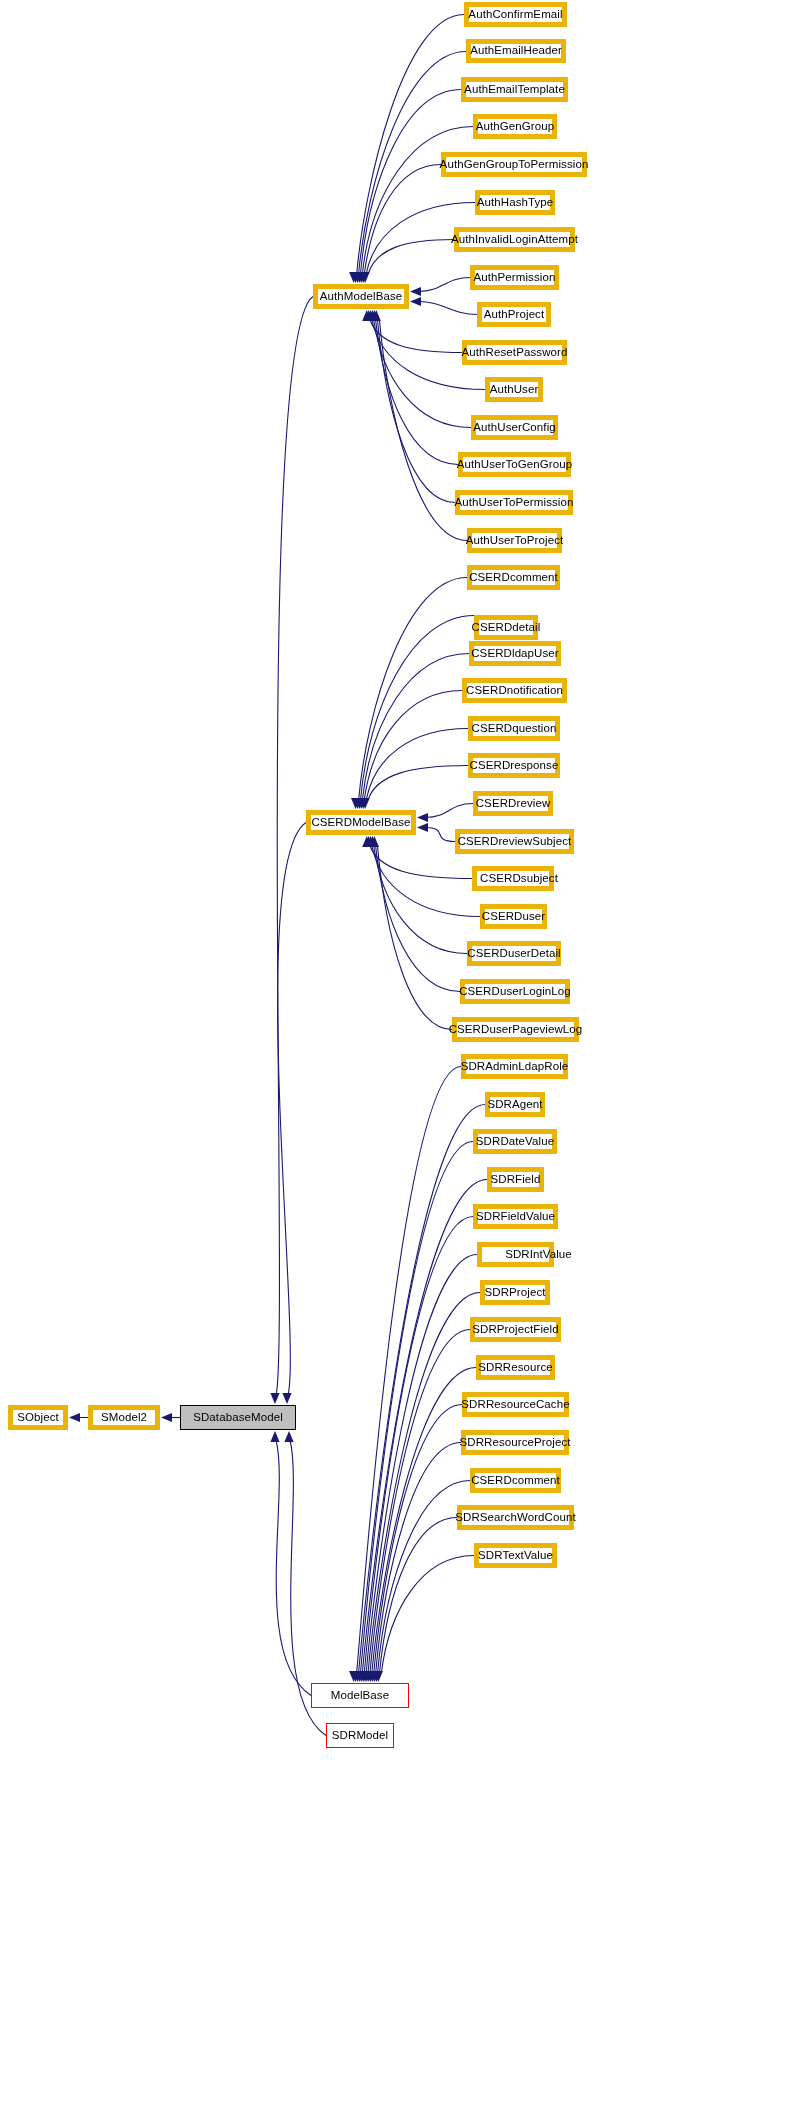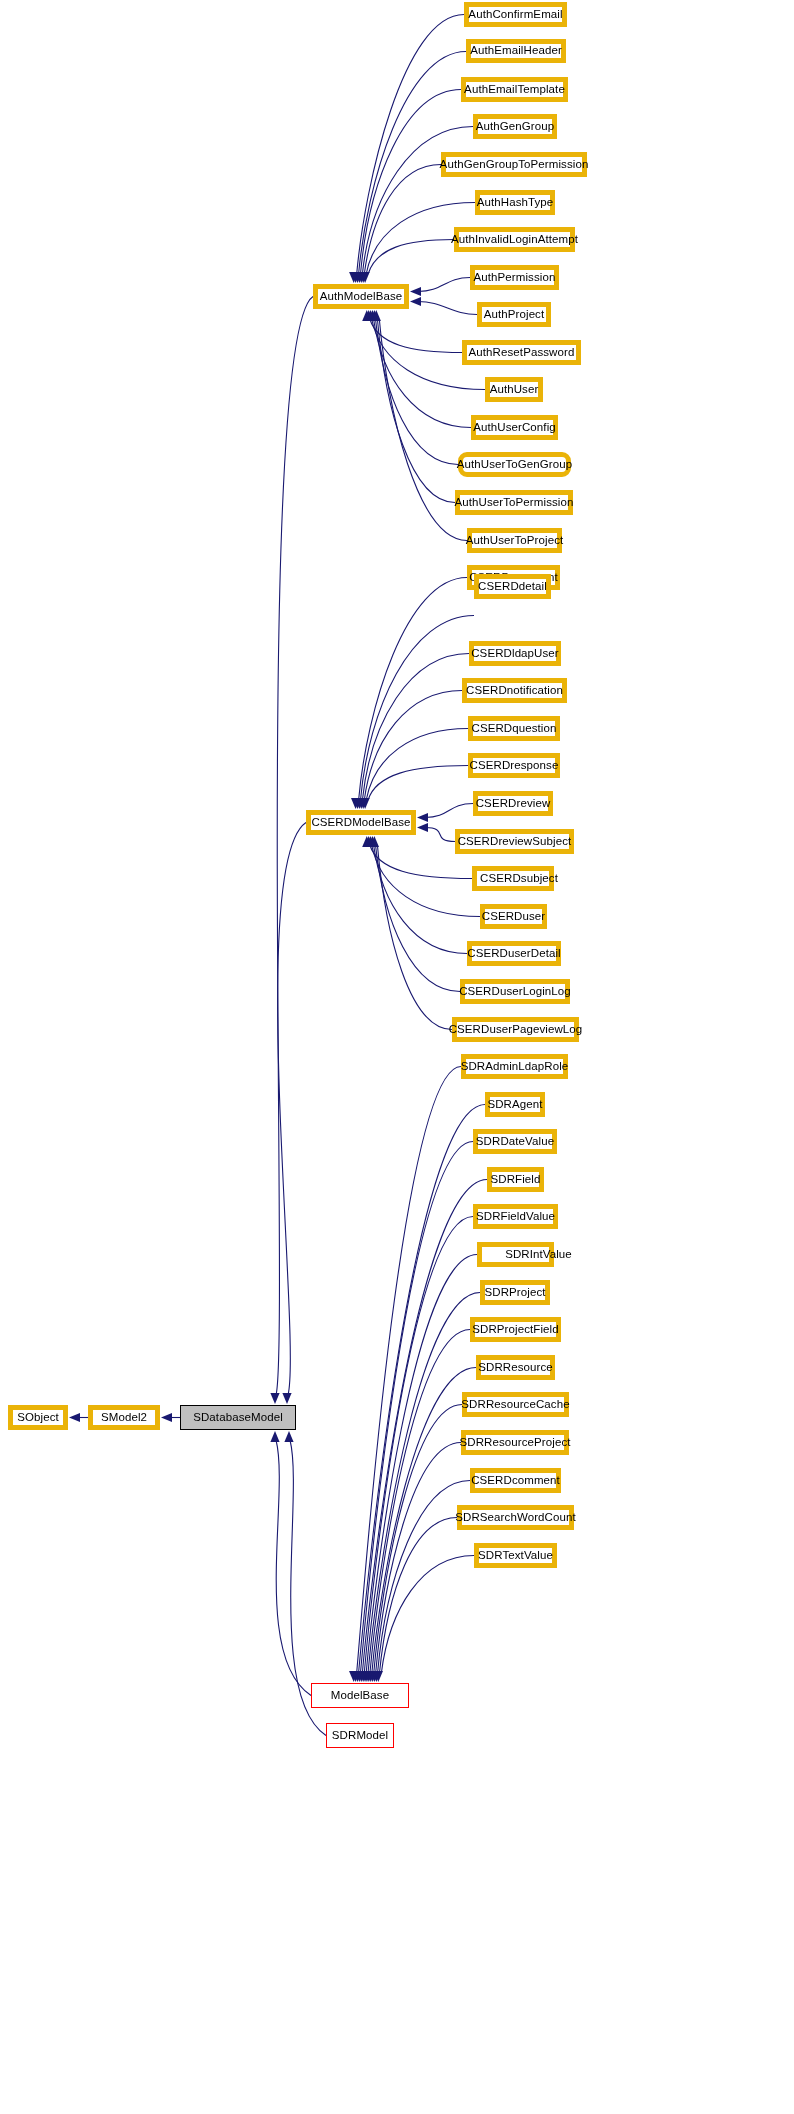--- a/index.html
+++ b/index.html
@@ -156,42 +156,42 @@
     </div>
     <div class="node" style="left: 454px; top: 227px; width: 121px; height: 25px;">
       <span>AuthInvalidLoginAttempt</span>
     </div>
     <div class="node" style="left: 470px; top: 265px; width: 89px; height: 25px;">
       <span>AuthPermission</span>
     </div>
     <div class="node" style="left: 477px; top: 302px; width: 74px; height: 25px;">
       <span>AuthProject</span>
     </div>
-    <div class="node" style="left: 462px; top: 340px; width: 119px; height: 25px;">
+    <div class="node" style="left: 462px; top: 340px; width: 105px; height: 25px;">
       <span>AuthResetPassword</span>
     </div>
     <div class="node" style="left: 485px; top: 377px; width: 58px; height: 25px;">
       <span>AuthUser</span>
     </div>
     <div class="node" style="left: 471px; top: 415px; width: 87px; height: 25px;">
       <span>AuthUserConfig</span>
     </div>
-    <div class="node" style="left: 458px; top: 452px; width: 113px; height: 25px; border-radius: 9px;">
+    <div class="node" style="left: 458px; top: 452px; width: 113px; height: 25px;">
       <span>AuthUserToGenGroup</span>
     </div>
     <div class="node" style="left: 455px; top: 490px; width: 118px; height: 25px;">
       <span>AuthUserToPermission</span>
     </div>
     <div class="node" style="left: 467px; top: 528px; width: 95px; height: 25px;">
       <span>AuthUserToProject</span>
     </div>
     <div class="node" style="left: 467px; top: 565px; width: 93px; height: 25px;">
       <span>CSERDcomment</span>
     </div>
-    <div class="node" style="left: 474px; top: 574px; width: 77px; height: 25px;">
+    <div class="node" style="left: 474px; top: 615px; width: 64px; height: 25px;">
       <span>CSERDdetail</span>
     </div>
     <div class="node" style="left: 469px; top: 641px; width: 92px; height: 25px;">
       <span>CSERDldapUser</span>
     </div>
     <div class="node" style="left: 462px; top: 678px; width: 105px; height: 25px;">
       <span>CSERDnotification</span>
     </div>
     <div class="node" style="left: 468px; top: 716px; width: 92px; height: 25px;">
       <span>CSERDquestion</span>

